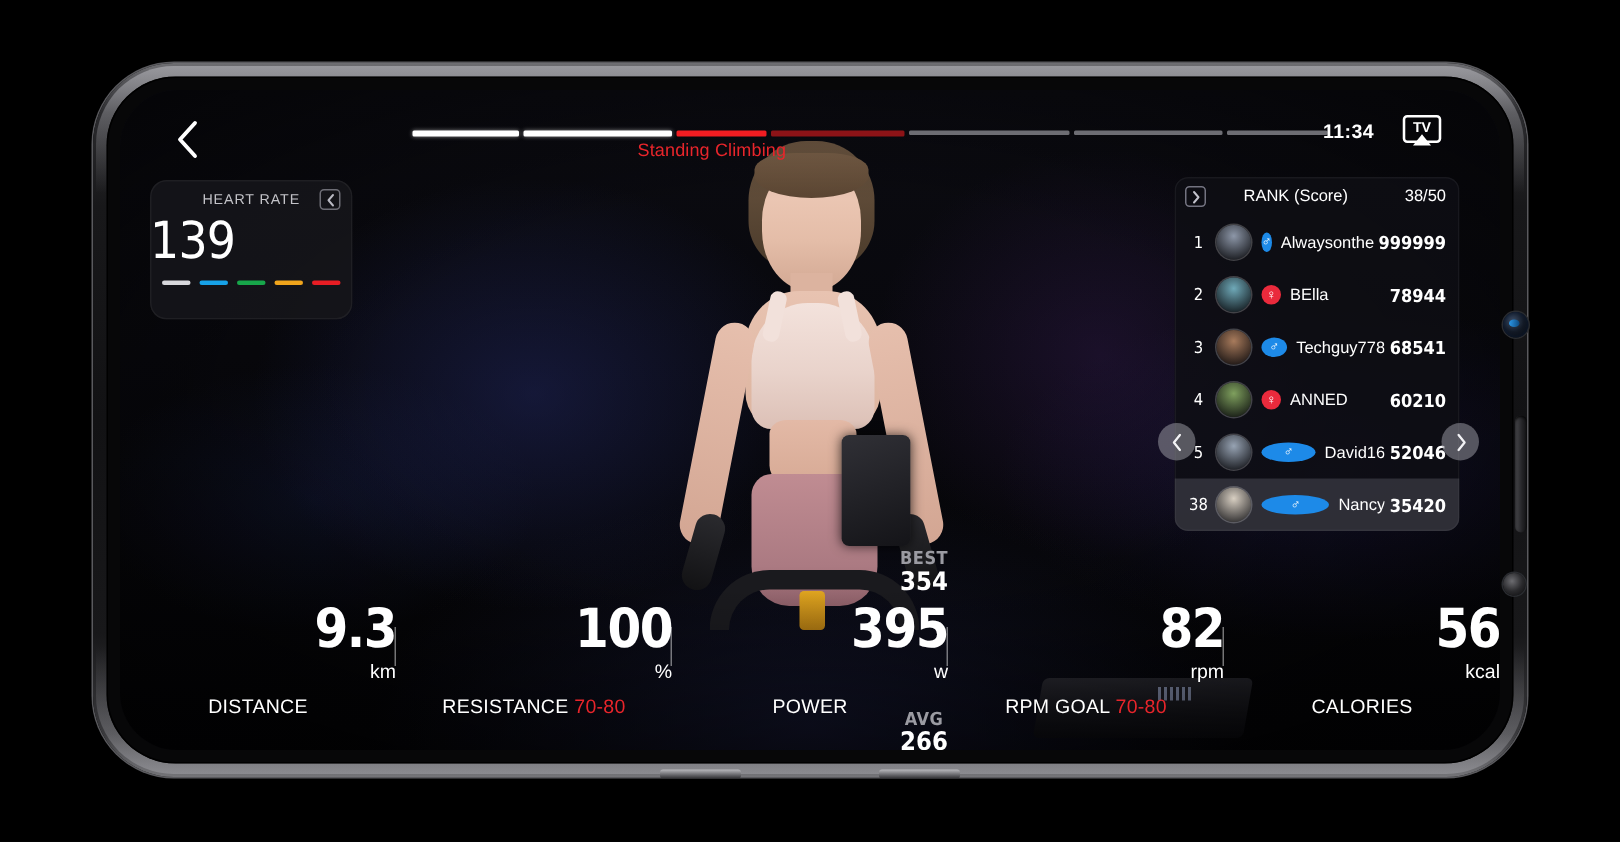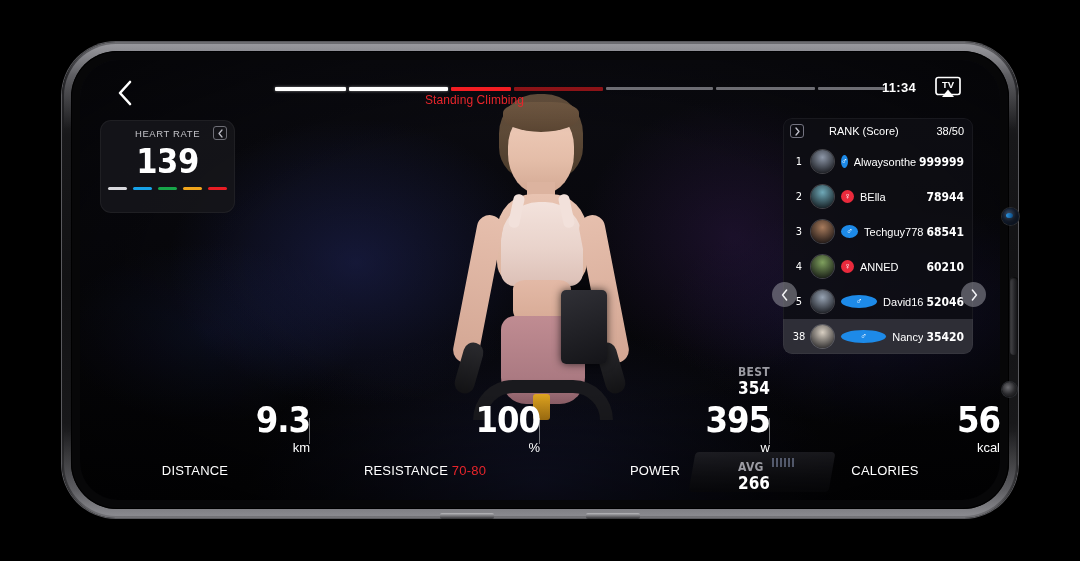--- a/index.html
+++ b/index.html
@@ -125,21 +125,21 @@
 
   
   #hr-card{ position:absolute; left:20px; top:60px; width:135px; height:93px;
     border-radius:11px; background:rgba(22,22,26,.88);
     box-shadow:inset 0 0 0 1px rgba(255,255,255,.05); }
   #hr-head{ position:relative; height:26px; display:flex; align-items:center; justify-content:center; }
   #hr-title{ color:#c3c3c8; font-size:9.5px; letter-spacing:.6px; }
   #hr-collapse{ position:absolute; right:8px; top:6px; width:14px; height:14px;
     border:1px solid #6e6e76; border-radius:3px; display:flex; align-items:center;
     justify-content:center; cursor:pointer; }
-  #hr-value{ text-align:center; color:#fff; font-size:34px; font-weight:bold;
+  #hr-value{ text-align:left; color:#fff; font-size:34px; font-weight:normal;
     line-height:34px; letter-spacing:-.5px; margin-top:-2px;
     font-family:"DejaVu Sans Condensed","Liberation Sans Narrow","Liberation Sans",sans-serif; }
   #hr-zones{ display:flex; gap:6px; justify-content:center; margin-top:9px; }
   #hr-zones i{ display:block; width:19px; height:3px; border-radius:2px; }
 
   
   #score-row{ position:absolute; left:34px; top:167px; display:flex; align-items:baseline; gap:14px; }
   #score-val{ color:#fff; font-size:25px; font-weight:bold; letter-spacing:-.3px;
     font-family:"DejaVu Sans Condensed","Liberation Sans Narrow","Liberation Sans",sans-serif; }
   #score-delta{ color:#ee1f26; font-size:21px; font-weight:bold;
@@ -176,21 +176,21 @@
   #metrics{ position:absolute; left:0; right:0; bottom:14px; height:76px; display:flex; }
   .m{ flex:1; position:relative; text-align:center; }
   .m .val{ color:#fff; line-height:1; font-weight:bold; letter-spacing:-1px;
     font-family:"DejaVu Sans Condensed","Liberation Sans Narrow","Liberation Sans",sans-serif; }
   .vrow{ display:flex; align-items:flex-end; justify-content:center; gap:2px; height:40px;flex-direction:column; }
   .big{ font-size:36px; }
   .unit{ color:#fff; font-size:13px; font-weight:normal; padding-bottom:4px; letter-spacing:0; }
   .cap{ margin-top:13px; color:#fff; font-size:13px; letter-spacing:.2px; }
   .cap .goal{ color:#e8252b; }
   .side{ font-family:"DejaVu Sans Condensed","Liberation Sans Narrow","Liberation Sans",sans-serif;
-    display:flex; flex-direction:column; align-items:flex-start; padding-bottom:2px; }
+    display:flex; flex-direction:column; align-items:center; padding-bottom:2px;margin-top:12px; }
   .side .lab{ color:#9b9ba2; font-size:12px; font-weight:bold; letter-spacing:.3px; line-height:13px; }
   .side .num{ color:#fff; font-size:17px; font-weight:bold; line-height:19px; }
   .divider{ position:absolute; right:0; top:8px; width:1px; height:26px;
     background:rgba(255,255,255,.45); }
 </style>
 </head>
 <body>
 
 <div id="phone">
   <div id="bezel"></div>
@@ -372,20 +372,28 @@
             <div class="side">
               <div class="lab">AVG</div>
               <div class="num">266</div>
             </div>
           </div>
           <div class="cap"><span>POWER</span></div>
           <div class="divider"></div>
         </div>
         <div class="m">
           <div class="vrow">
+            <span class="val big">82</span>
+            <span class="unit">rpm</span>
+          </div>
+          <div class="cap"><span>RPM GOAL</span><span class="goal"> 70-80</span></div>
+          <div class="divider"></div>
+        </div>
+        <div class="m">
+          <div class="vrow">
             <span class="val big">56</span>
             <span class="unit">kcal</span>
           </div>
           <div class="cap"><span>CALORIES</span></div>
         </div>
       </div>
 
   </div>
 </div>
 

